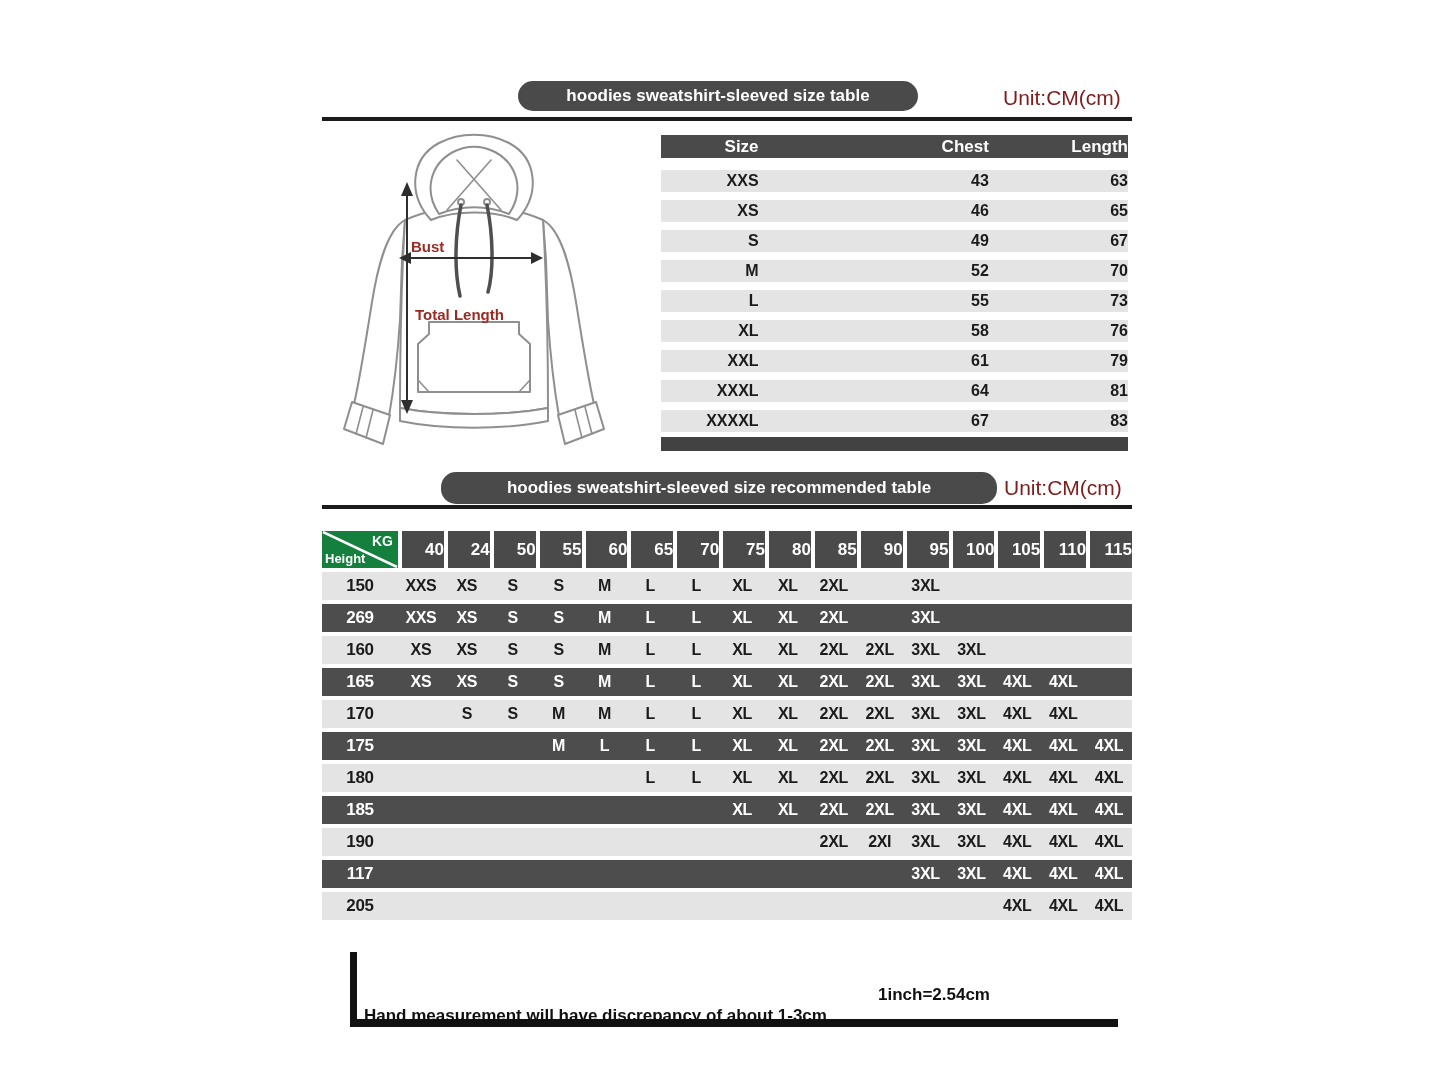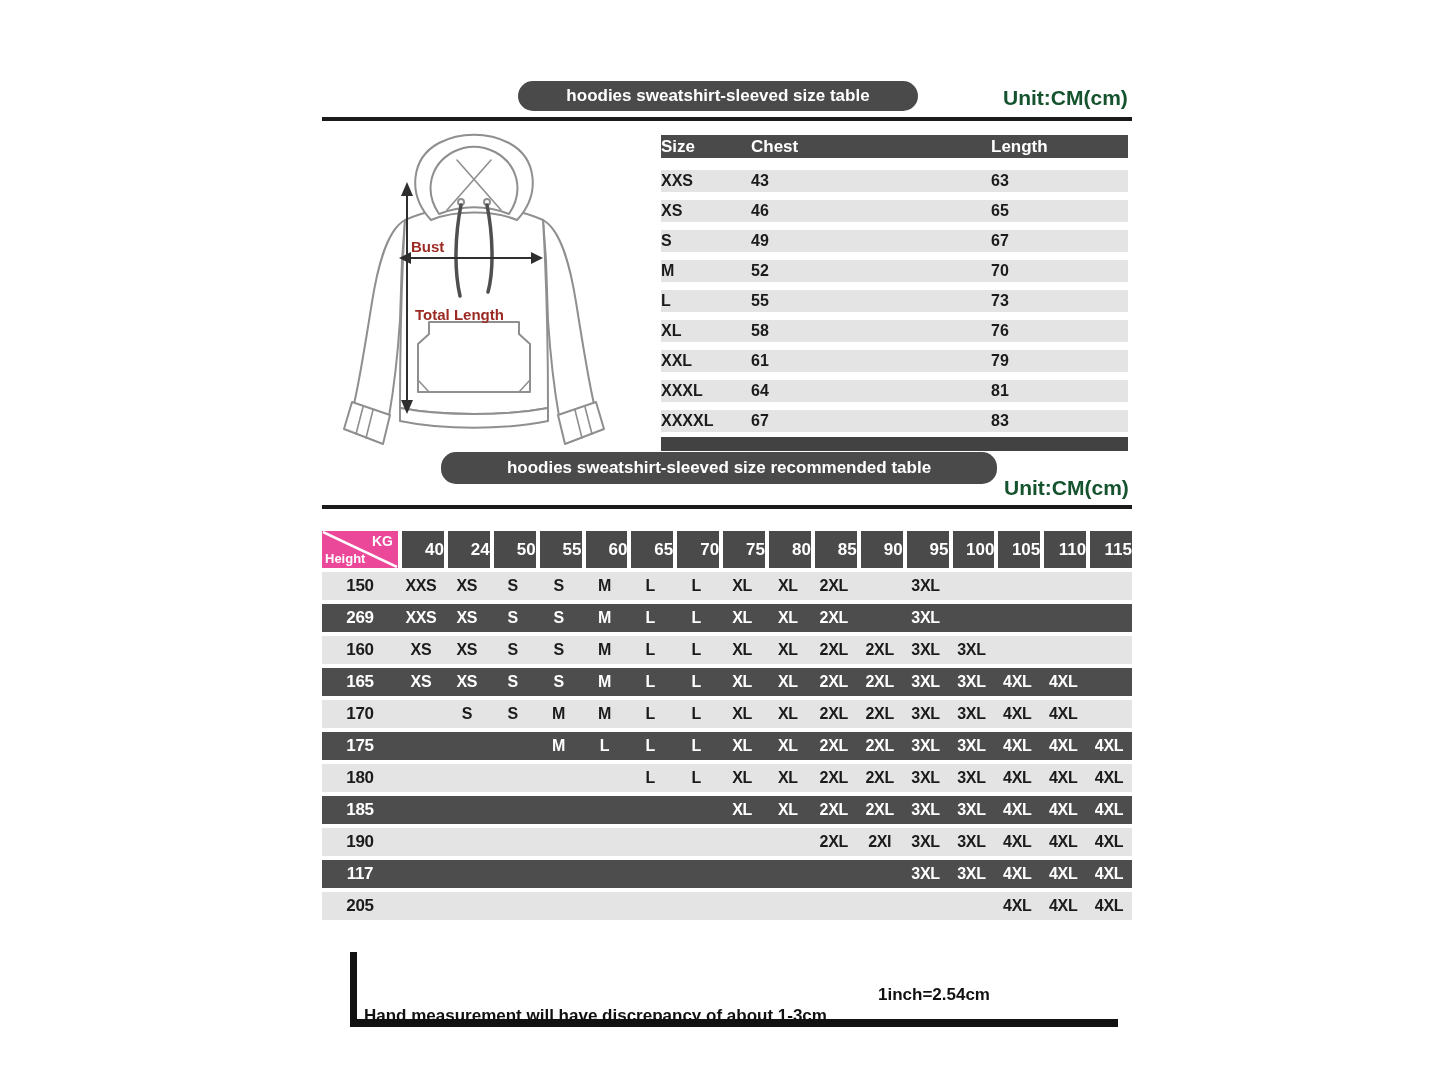--- a/index.html
+++ b/index.html
@@ -3,54 +3,54 @@
 <meta charset="utf-8">
 <style>
   html,body{margin:0;padding:0;background:#fff;}
   .canvas{position:relative;width:1445px;height:1071px;background:#ffffff;overflow:hidden;
           font-family:"Liberation Sans", sans-serif;color:#1b1b1b;}
 
   
   .title-bar{position:absolute;background:#4a4a4a;color:#ffffff;font-weight:bold;
              font-size:17px;text-align:center;border-radius:15px;}
   .t1{left:518px;top:81px;width:400px;height:30px;line-height:30px;}
-  .t2{left:441px;top:452px;width:556px;height:32px;line-height:32px;}
-  .unit{position:absolute;font-weight:bold;font-size:21px;color:#14532d;}
+  .t2{left:441px;top:472px;width:556px;height:32px;line-height:32px;}
+  .unit{position:absolute;font-weight:normal;font-size:21px;color:#7f1d1d;}
   .u1{left:1003px;top:86px;}
   .u2{left:1004px;top:476px;}
   .rule{position:absolute;left:322px;width:810px;height:4px;background:#1b1b1b;}
   .r1{top:117px;}
   .r2{top:505px;}
 
   
   .hoodie{position:absolute;left:333px;top:130px;width:282px;height:330px;}
   .garment{fill:#ffffff;stroke:#8f8f8f;stroke-width:2;stroke-linejoin:round;stroke-linecap:round;}
   .seam{fill:none;stroke:#8f8f8f;stroke-width:1.6;stroke-linecap:round;}
   .cord{fill:none;stroke:#4f4f4f;stroke-width:3.5;stroke-linecap:round;}
   .arrow{stroke:#2e2e2e;stroke-width:2;}
   .ahead{fill:#2e2e2e;stroke:none;}
   .redlbl{fill:#9b2a23;font-weight:bold;font-size:15px;font-family:"Liberation Sans",sans-serif;}
 
   
   .stable{position:absolute;left:661px;top:135px;width:467px;}
   .sheader{display:flex;background:#4a4a4a;height:23px;align-items:center;
            color:#fff;font-weight:bold;font-size:17px;}
-  .scell{text-align:left;}
+  .scell{text-align:right;margin-left:18px;}
   .c0{width:90px;}.c1{width:240px;}.c2{width:137px;}
   .srow{display:flex;background:#e4e4e4;height:22px;margin-top:8px;align-items:center;
         font-weight:bold;font-size:16px;color:#1b1b1b;}
   .srow:first-child{margin-top:12px;}
   .sbottom{height:14px;background:#424242;margin-top:5px;}
 
   
   .matrix{position:absolute;left:322px;top:531px;width:810px;}
   .mheader{display:grid;grid-template-columns:76px repeat(16,1fr);column-gap:4px;height:37px;}
   .wcell{background:#4a4a4a;color:#fff;font-weight:bold;font-size:17px;
          text-align:right;line-height:37px;}
-  .corner{position:relative;background:#ec4899;color:#fff;}
+  .corner{position:relative;background:#15803d;color:#fff;}
   .corner .diag{position:absolute;left:0;top:0;width:100%;height:100%;}
   .corner .diag line{stroke:#ffffff;stroke-width:2.5;}
   .corner .kg{position:absolute;top:2px;right:5px;font-weight:bold;font-size:14px;}
   .corner .hgt{position:absolute;bottom:2px;left:3px;font-weight:bold;font-size:13px;}
   .mrow{position:relative;height:28px;margin-top:4px;}
   .mbg{position:absolute;left:0;top:0;bottom:0;width:810px;}
   .mbg.light{background:#e4e4e4;}
   .mbg.dark{background:#4d4d4d;}
   .mgrid{position:absolute;left:0;top:0;width:810px;height:28px;display:grid;
          grid-template-columns:76px repeat(16,1fr);column-gap:0;align-items:center;}

